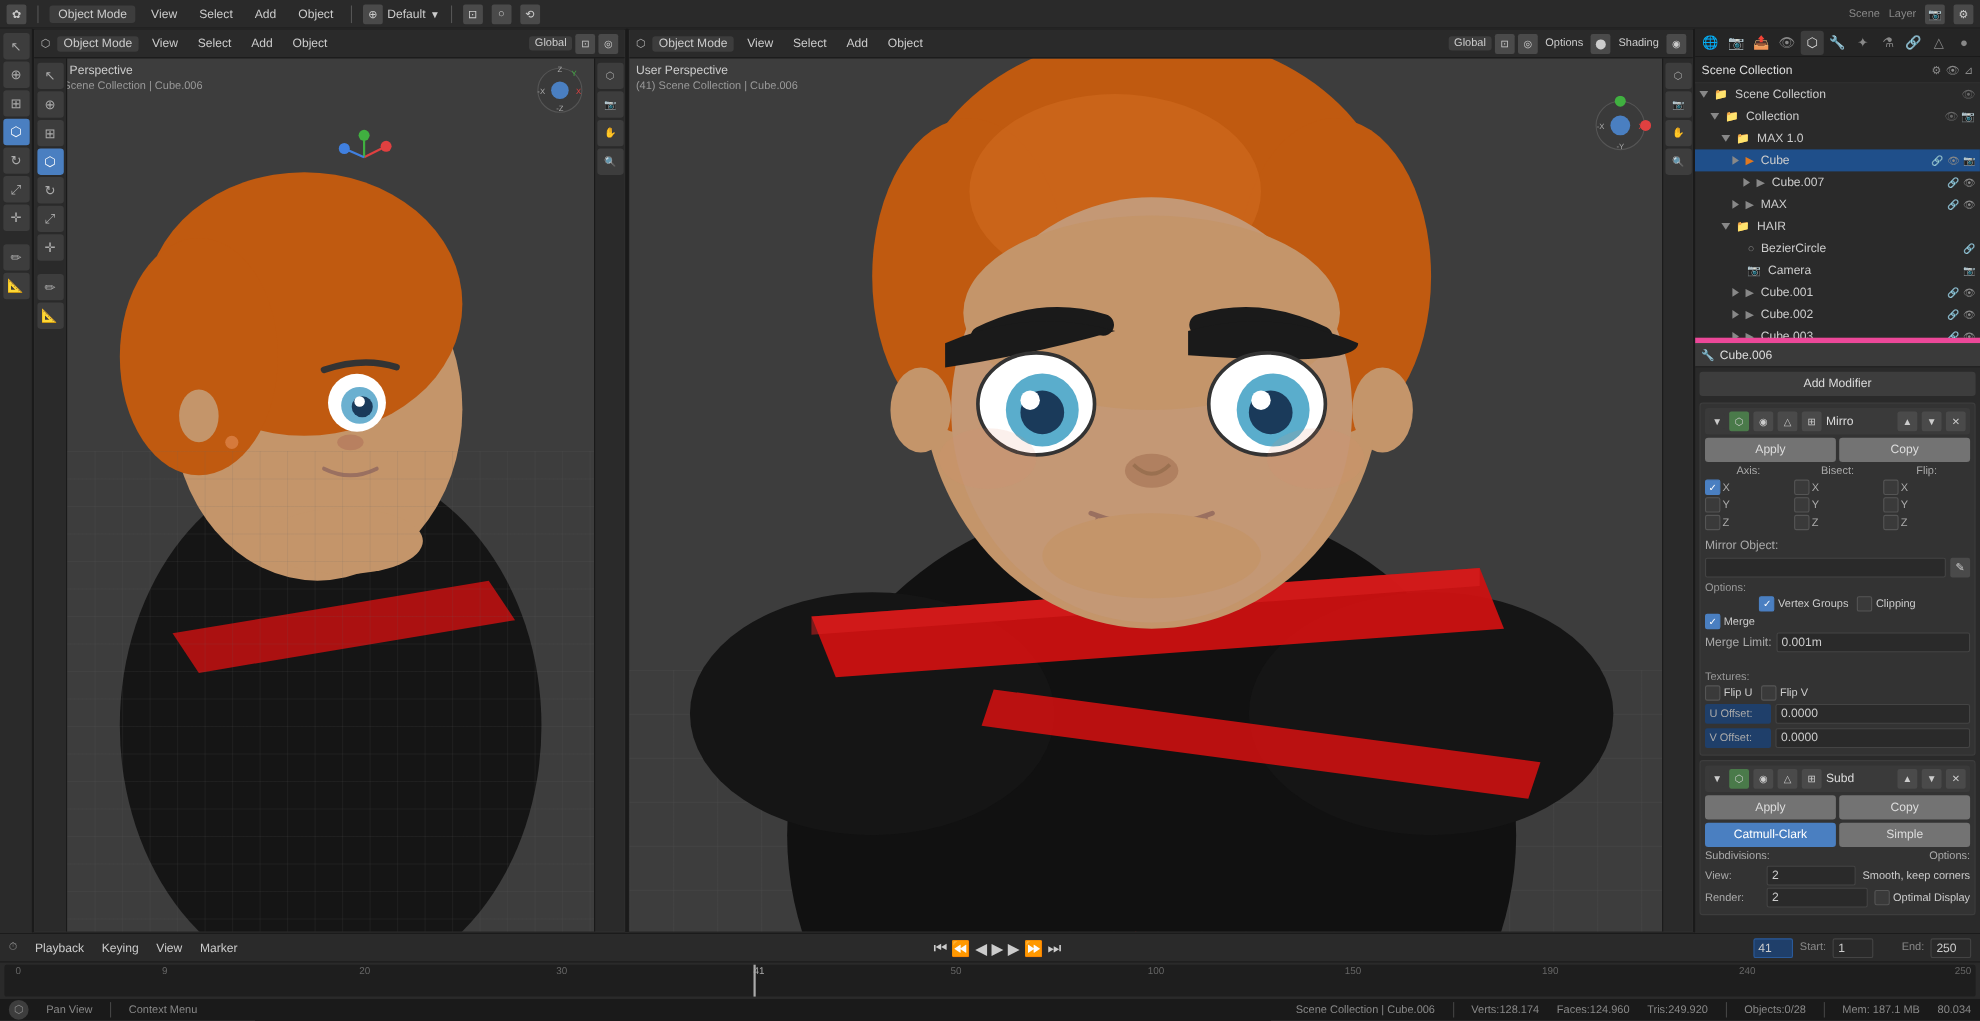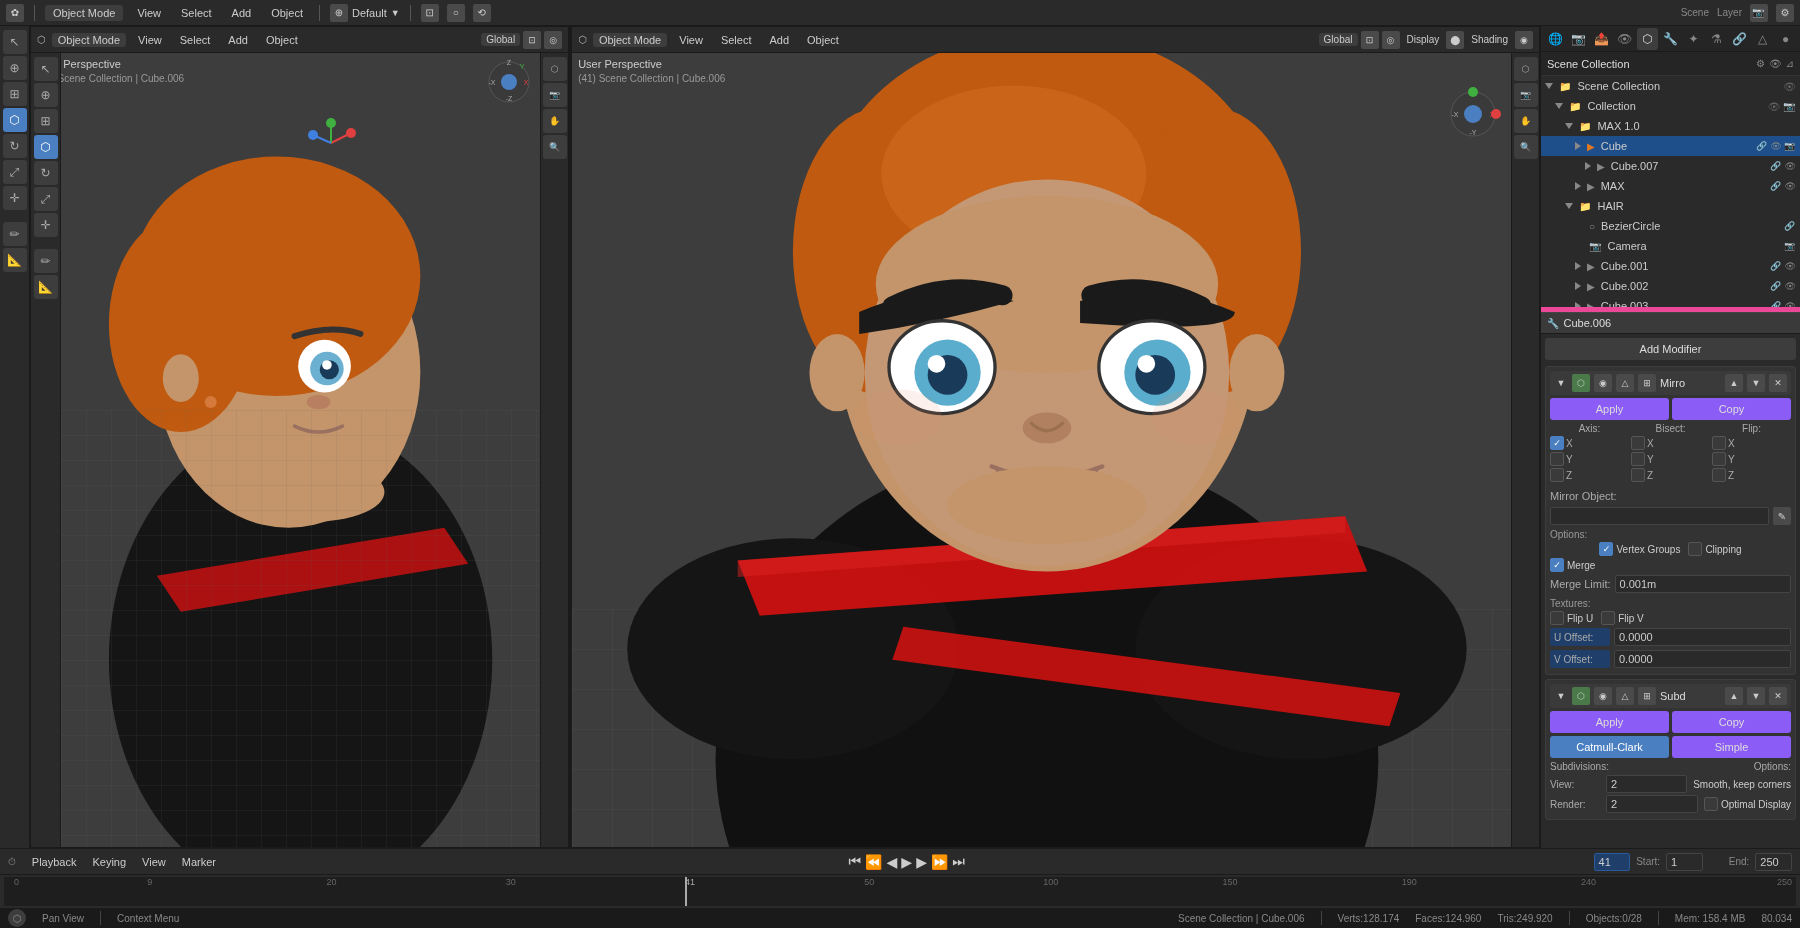--- a/index.html
+++ b/index.html
@@ -280,21 +280,21 @@
 
     .btn-row {
       display: flex;
       gap: 3px;
       margin-bottom: 3px;
     }
 
     .btn {
       flex: 1;
       height: 22px;
-      background: #8b5cf6;
+      background: #737373;
       border: none;
       border-radius: 3px;
       color: #ddd;
       font-size: 11px;
       cursor: pointer;
       display: flex;
       align-items: center;
       justify-content: center;
     }
     .btn.primary {
@@ -561,21 +561,21 @@
           <span style="font-size:11px;background:#3d3d3d;padding:1px 6px;border-radius:3px;cursor:pointer;">Object Mode</span>
           <span style="font-size:11px;cursor:pointer;padding:1px 6px;">View</span>
           <span style="font-size:11px;cursor:pointer;padding:1px 6px;">Select</span>
           <span style="font-size:11px;cursor:pointer;padding:1px 6px;">Add</span>
           <span style="font-size:11px;cursor:pointer;padding:1px 6px;">Object</span>
           <div style="flex:1;"></div>
           <div style="display:flex;gap:3px;align-items:center;">
             <span style="font-size:10px;background:#3d3d3d;padding:1px 5px;border-radius:3px;cursor:pointer;">Global</span>
             <div class="toolbar-icon" style="width:18px;height:18px;font-size:9px;">⊡</div>
             <div class="toolbar-icon" style="width:18px;height:18px;font-size:9px;">◎</div>
-            <span style="font-size:10px;cursor:pointer;padding:1px 4px;">Display</span>
+            <span style="font-size:10px;cursor:pointer;padding:1px 4px;">Options</span>
             <div class="toolbar-icon" style="width:18px;height:18px;font-size:9px;">⬤</div>
             <span style="font-size:10px;cursor:pointer;padding:1px 4px;">Shading</span>
             <div class="toolbar-icon" style="width:18px;height:18px;font-size:9px;">◉</div>
           </div>
         </div>
 
         <div class="viewport-header" style="top:30px;">
           <div class="title">User Perspective</div>
           <div class="subtitle">(41) Scene Collection | Cube.006</div>
         </div>
@@ -895,21 +895,21 @@
         <div style="display:flex;align-items:center;gap:3px;margin-bottom:2px;">
           <div class="prop-checkbox checked"></div>
           <span style="font-size:10px;color:#ccc;">Merge</span>
         </div>
 
         <div class="prop-row">
           <span class="prop-label">Merge Limit:</span>
           <div class="prop-value">0.001m</div>
         </div>
 
-        <div class="section-label" style="margin-top:4px;">Textures:</div>
+        <div class="section-label" style="margin-top:16px;">Textures:</div>
         <div style="display:flex;align-items:center;gap:8px;margin-bottom:2px;">
           <div style="display:flex;align-items:center;gap:3px;">
             <div class="prop-checkbox"></div>
             <span style="font-size:10px;color:#ccc;">Flip U</span>
           </div>
           <div style="display:flex;align-items:center;gap:3px;">
             <div class="prop-checkbox"></div>
             <span style="font-size:10px;color:#ccc;">Flip V</span>
           </div>
         </div>
@@ -1034,15 +1034,15 @@
   <span>Context Menu</span>
   <div style="flex:1;"></div>
   <span>Scene Collection | Cube.006</span>
   <div style="width:1px;height:14px;background:#444;"></div>
   <span>Verts:128.174</span>
   <span>Faces:124.960</span>
   <span>Tris:249.920</span>
   <div style="width:1px;height:14px;background:#444;"></div>
   <span>Objects:0/28</span>
   <div style="width:1px;height:14px;background:#444;"></div>
-  <span>Mem: 158.4 MB</span>
+  <span>Mem: 187.1 MB</span>
   <span>80.034</span>
 </div>
 
 </body></html>

